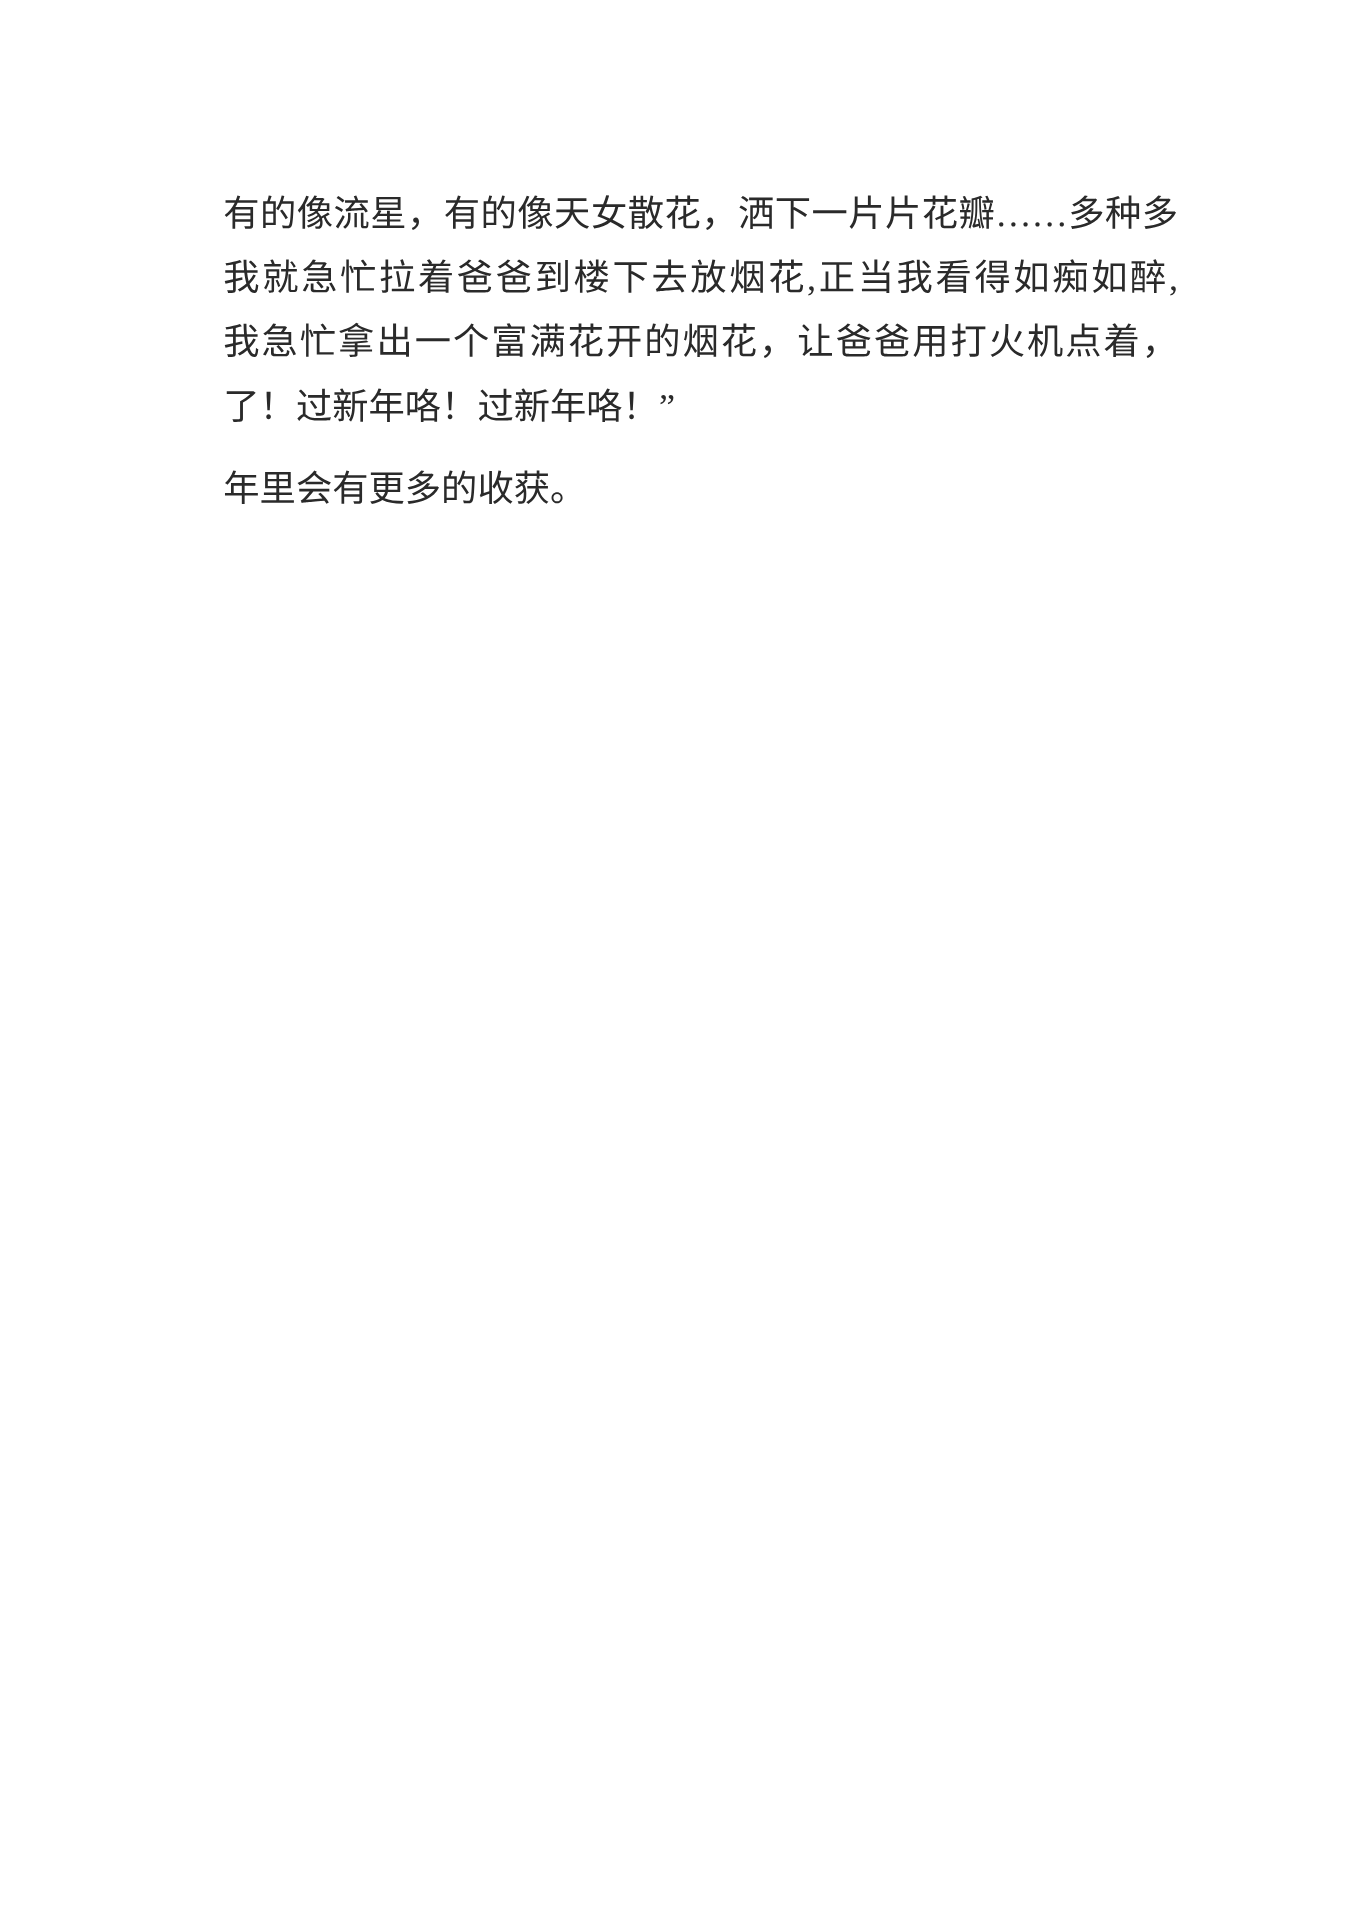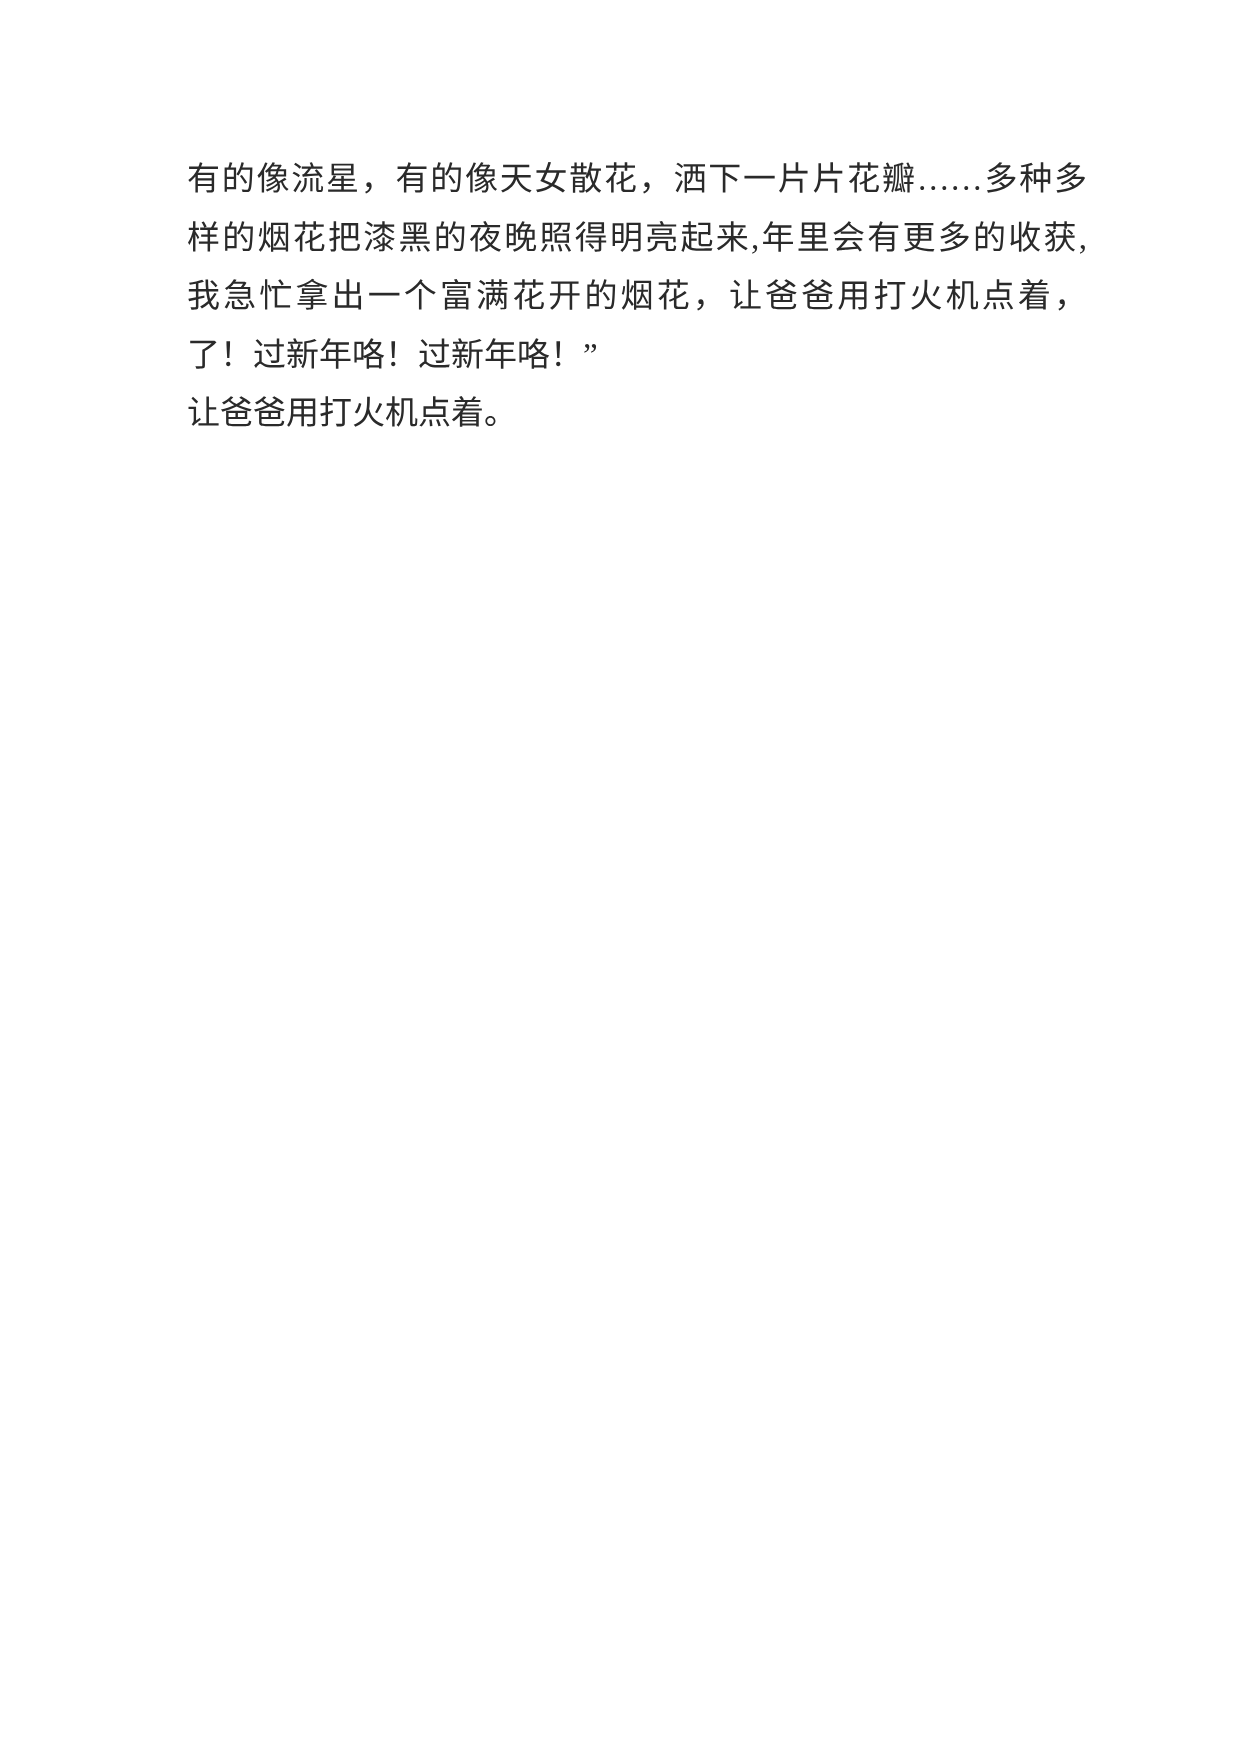--- a/index.html
+++ b/index.html
@@ -19,21 +19,21 @@
     left: 187px;
     top: 150px;
     width: 900px;
     font-family: "Liberation Serif", "DejaVu Serif", serif;
     font-size: 33px;
     line-height: 58.5px;
     color: #2a2a2a;
     letter-spacing: 0;
   }
   .doc-paragraph {
-    margin: 0;
+    margin: 16px;
     padding: 0;
   }
   .doc-line {
     margin: 0;
     padding: 0;
     text-align: justify;
     text-align-last: justify;
     white-space: normal;
   }
   .doc-line.last {
@@ -44,21 +44,21 @@
     text-indent: 2em;
   }
 </style>
 </head>
 <body>
 
 <div class="page">
   <div class="doc-text">
       <div class="doc-paragraph">
         <p class="doc-line">有的像流星，有的像天女散花，洒下一片片花瓣……多种多</p>
-        <p class="doc-line">样的烟花把漆黑的夜晚照得明亮起来,年里会有更多的收获,</p>
+        <p class="doc-line">我就急忙拉着爸爸到楼下去放烟花,正当我看得如痴如醉,</p>
         <p class="doc-line">我急忙拿出一个富满花开的烟花，让爸爸用打火机点着，</p>
         <p class="doc-line last">了！过新年咯！过新年咯！”</p>
       </div>
       <div class="doc-paragraph">
-        <p class="doc-line last">让爸爸用打火机点着。</p>
+        <p class="doc-line last">年里会有更多的收获。</p>
       </div>
     </div>
 </div>
 
 </body></html>

